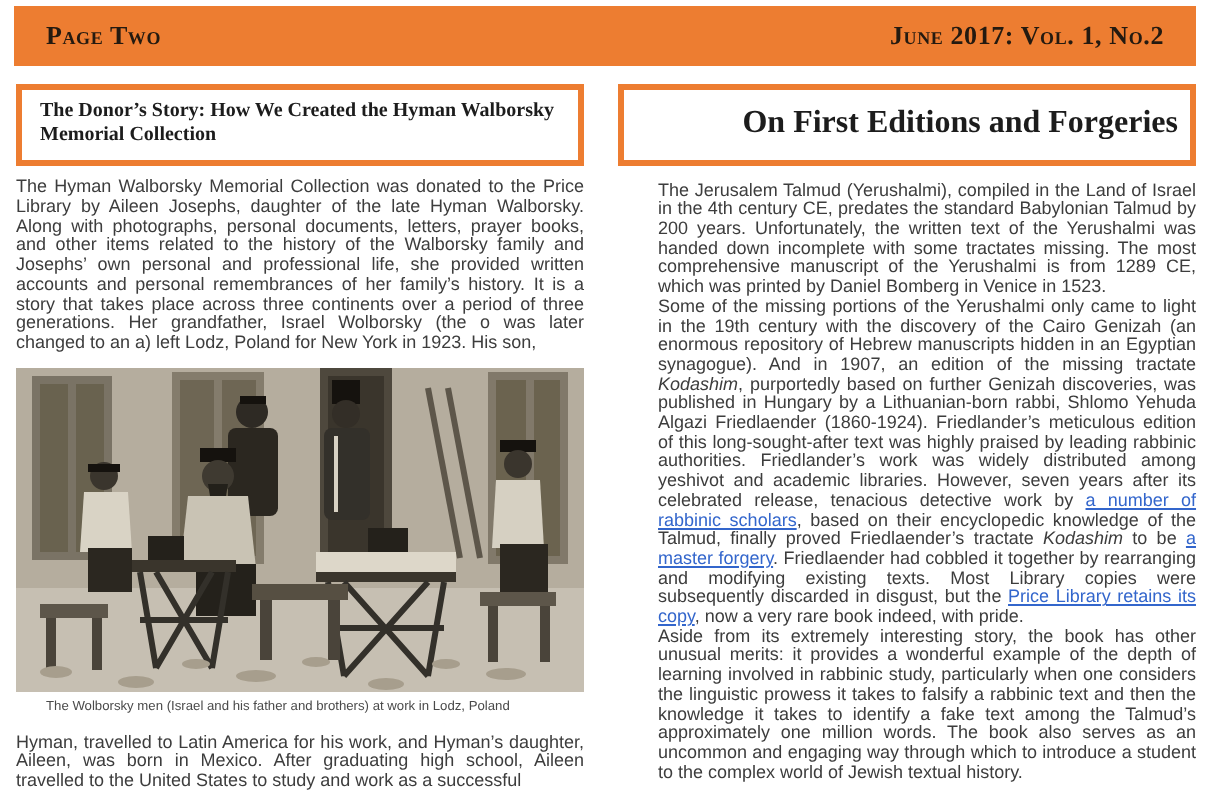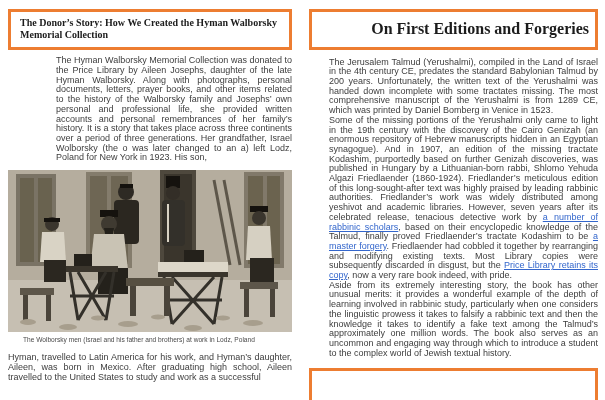--- a/index.html
+++ b/index.html
@@ -59,26 +59,26 @@
     text-align: right;
   }
 
   .bodytext {
     font-size: 9px;
     line-height: 9.7px;
     color: #3d3d3d;
     text-align: justify;
     text-justify: inter-word;
   }
-  .col-left .bodytext.first { margin-top: 6px; margin-left: 48px; }
+  .col-left .bodytext.first { margin-top: 6px; }
   .col-right .rich-block { margin-top: 8px; margin-left: 20px; }
   .rich-block p { margin: 0; }
 
   .run-normal { font-style: normal; }
-  .run-italic { }
+  .run-italic { font-style: italic; }
   .run-bold   { font-weight: normal; }
   a.run-link  { color: #3366CC; text-decoration: underline; cursor: pointer; }
 
   
   .photo-wrap { margin-top: 7px; width: 284px; height: 162px; }
   .photo-wrap svg { display: block; }
   .photo-caption {
     margin: 4px 0 9px 15px;
     font-size: 6.6px;
     line-height: 8px;
@@ -92,20 +92,24 @@
     border: 3px solid #ED7D31;
     height: 40px;
     background: #fff;
   }
 </style>
 </head>
 <body>
 
 <div class="page">
 
+  <div class="masthead">
+    <span class="mast-text">Page Two</span>
+    <span class="mast-text">June 2017: Vol. 1, No.2</span>
+  </div>
 
   <div class="columns">
 
     <div class="col-left">
       <div class="headline-box left">The Donor’s Story: How We Created the Hyman Walborsky Memorial Collection</div>
 
       <div class="bodytext first">The Hyman Walborsky Memorial Collection was donated to the Price Library by Aileen Josephs, daughter of the late Hyman Walborsky. Along with photographs, personal documents, letters, prayer books, and other items related to the history of the Walborsky family and Josephs’ own personal and professional life, she provided written accounts and personal remembrances of her family’s history. It is a story that takes place across three continents over a period of three generations. Her grandfather, Israel Wolborsky (the o was later changed to an a) left Lodz, Poland for New York in 1923. His son,</div>
 
       <div class="photo-wrap">
         <svg width="284" height="162" viewBox="0 0 284 162" xmlns="http://www.w3.org/2000/svg">

